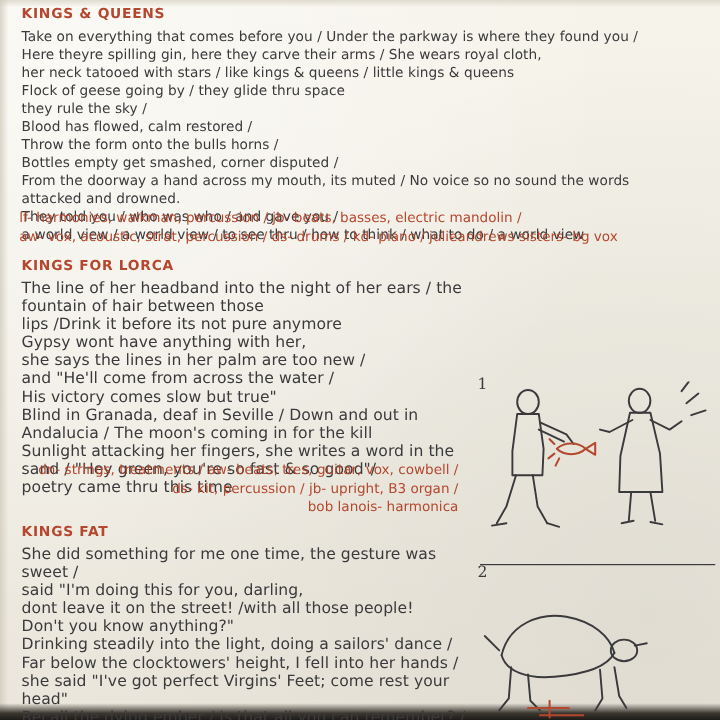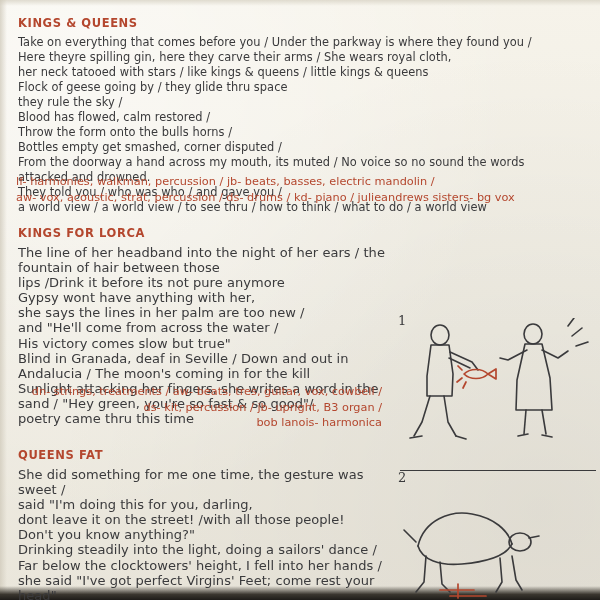--- a/index.html
+++ b/index.html
@@ -47,21 +47,21 @@
     position: relative;
     z-index: 2;
     padding: 0;
   }
   .section-title {
     color: #b4472e;
     font-family: "DejaVu Sans", sans-serif;
     font-weight: bold;
     font-size: 11.5px;
     letter-spacing: .6px;
-    margin: 12px 0 5px 0;
+    margin: 0 0 5px 0;
   }
   .lyric-block {
     color: #3a3a3c;
     font-family: "DejaVu Sans", sans-serif;
     font-size: 13px;
     line-height: 15.1px;
     white-space: pre-wrap;
     margin: 0;
     letter-spacing: .05px;
   }
@@ -146,21 +146,21 @@
 sand / "Hey green, you're so fast &amp; so good"/
 poetry came thru this time</div>
     </div>
     <div id="lorca-credits">
       <div class="credits-block">dn- strings, treatments / aw- beats, tres, guitar, vox, cowbell /
 ds- kit, percussion / jb- upright, B3 organ /
 bob lanois- harmonica</div>
     </div>
 
     <div class="sec" id="sec-animal">
-      <div class="section-title">QUEENS FAT</div>
+      <div class="section-title">KINGS FAT</div>
       <div class="lyric-block">She did something for me one time, the gesture was sweet /
 said "I'm doing this for you, darling,
 dont leave it on the street! /with all those people!
 Don't you know anything?"
 Drinking steadily into the light, doing a sailors' dance /
 Far below the clocktowers' height, I fell into her hands /
 she said "I've got perfect Virgins' Feet; come rest your head"
 Recall the dying ember / Is that all you can remember? /
 We gotta have animal fat</div>
     </div>

